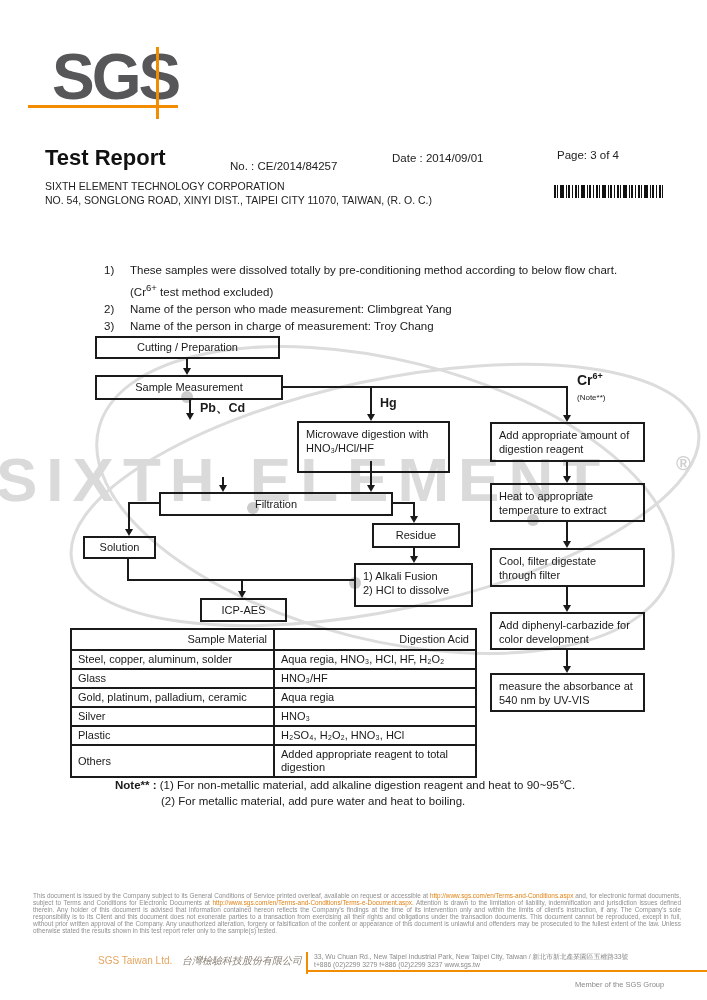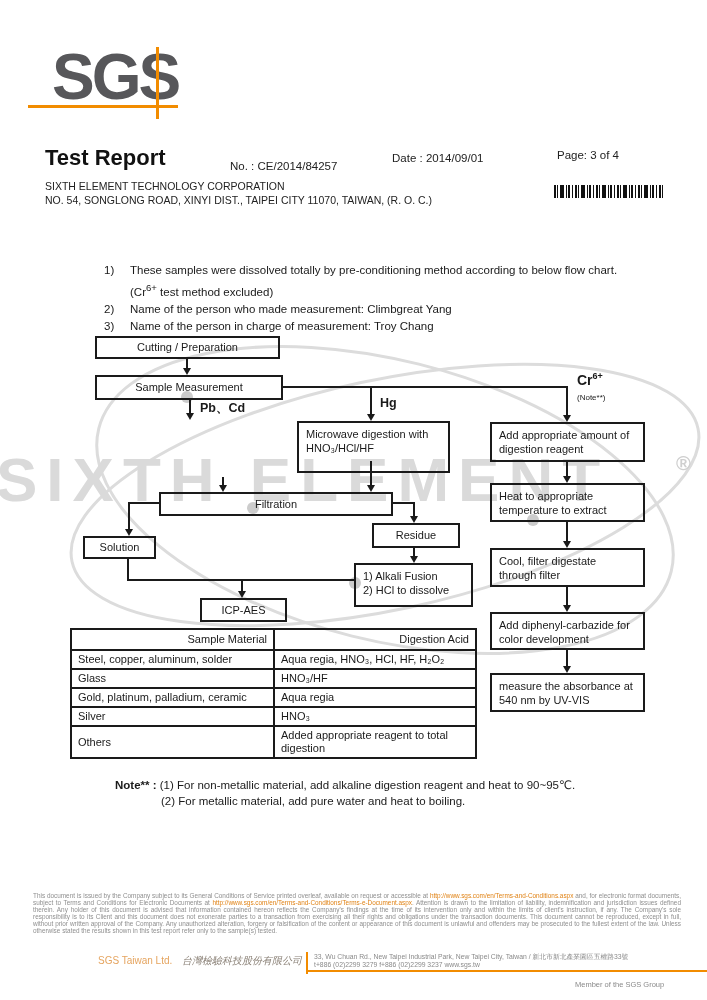--- a/index.html
+++ b/index.html
@@ -197,20 +197,24 @@
     </tr>
     <tr>
       <td>Gold, platinum, palladium, ceramic</td>
       <td>Aqua regia</td>
     </tr>
     <tr>
       <td>Silver</td>
       <td>HNO₃</td>
     </tr>
     <tr>
+      <td>Plastic</td>
+      <td>H₂SO₄, H₂O₂, HNO₃, HCl</td>
+    </tr>
+    <tr>
       <td style="height:28px;">Others</td>
       <td style="height:28px;">Added appropriate reagent to total digestion</td>
     </tr>
   </tbody>
     </table>
 
   <div class="noteblk">
     <div><b>Note**</b><b> : </b><span>(1) For non-metallic material, add alkaline digestion reagent and heat to 90~95℃.</span></div>
     <div class="note2"><span>(2) For metallic material, add pure water and heat to boiling.</span></div>
   </div>

